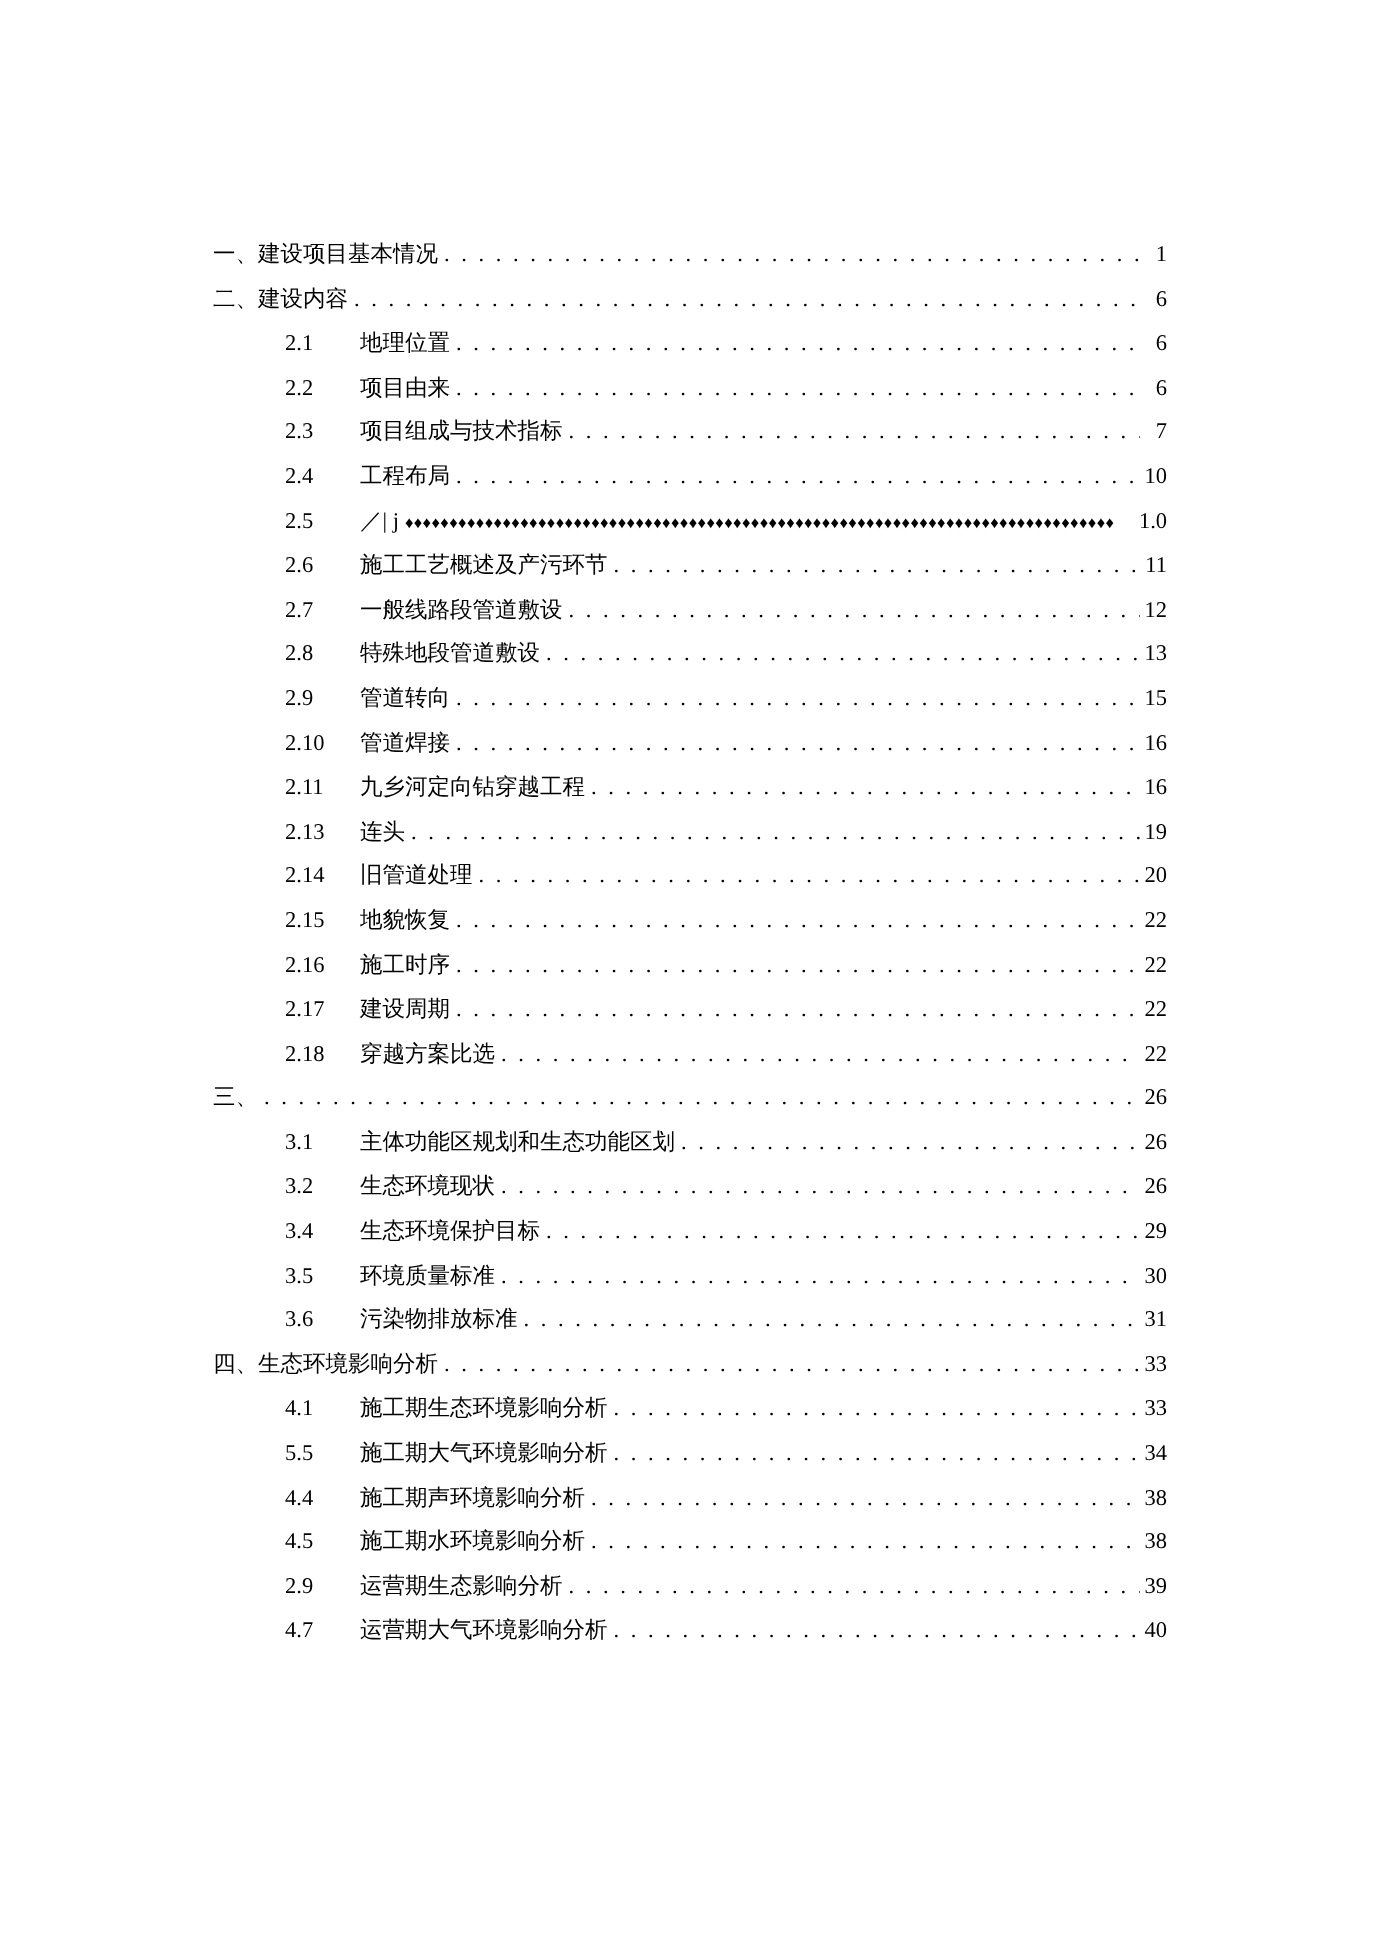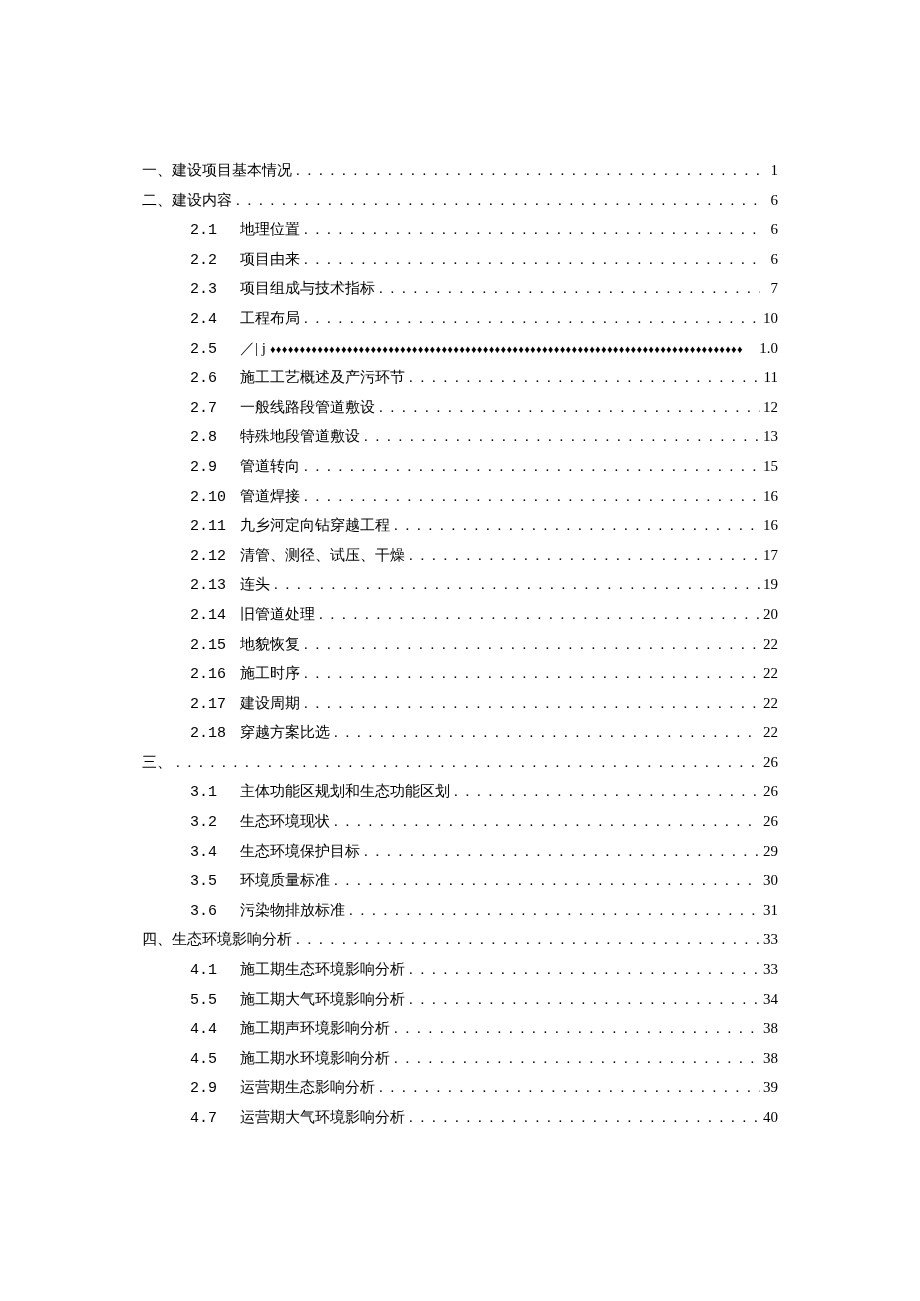--- a/index.html
+++ b/index.html
@@ -30,21 +30,21 @@
   .lvl1 {
     padding-left: 0;
   }
   .lvl2 {
     padding-left: 48px;
   }
   .num {
     display: inline-block;
     min-width: 42px;
     padding-right: 8px;
-    font-family: Liberation Mono, monospace;
+    font-family: Liberation Serif, serif;
   }
   .title {
     letter-spacing: 0px;
   }
   .dots {
     flex: 1 1 auto;
     overflow: hidden;
     letter-spacing: 2px;
     padding: 0 4px;
     font-family: "Times New Roman", serif;
@@ -149,26 +149,20 @@
         <span class="dots"></span>
         <span class="page-no">16</span>
       </div>
       <div class="toc-row lvl2">
         <span class="num">2.11</span>
         <span class="title">九乡河定向钻穿越工程</span>
         <span class="dots"></span>
         <span class="page-no">16</span>
       </div>
       <div class="toc-row lvl2">
-        <span class="num">2.12</span>
-        <span class="title">清管、测径、试压、干燥</span>
-        <span class="dots"></span>
-        <span class="page-no">17</span>
-      </div>
-      <div class="toc-row lvl2">
         <span class="num">2.13</span>
         <span class="title">连头</span>
         <span class="dots"></span>
         <span class="page-no">19</span>
       </div>
       <div class="toc-row lvl2">
         <span class="num">2.14</span>
         <span class="title">旧管道处理</span>
         <span class="dots"></span>
         <span class="page-no">20</span>

